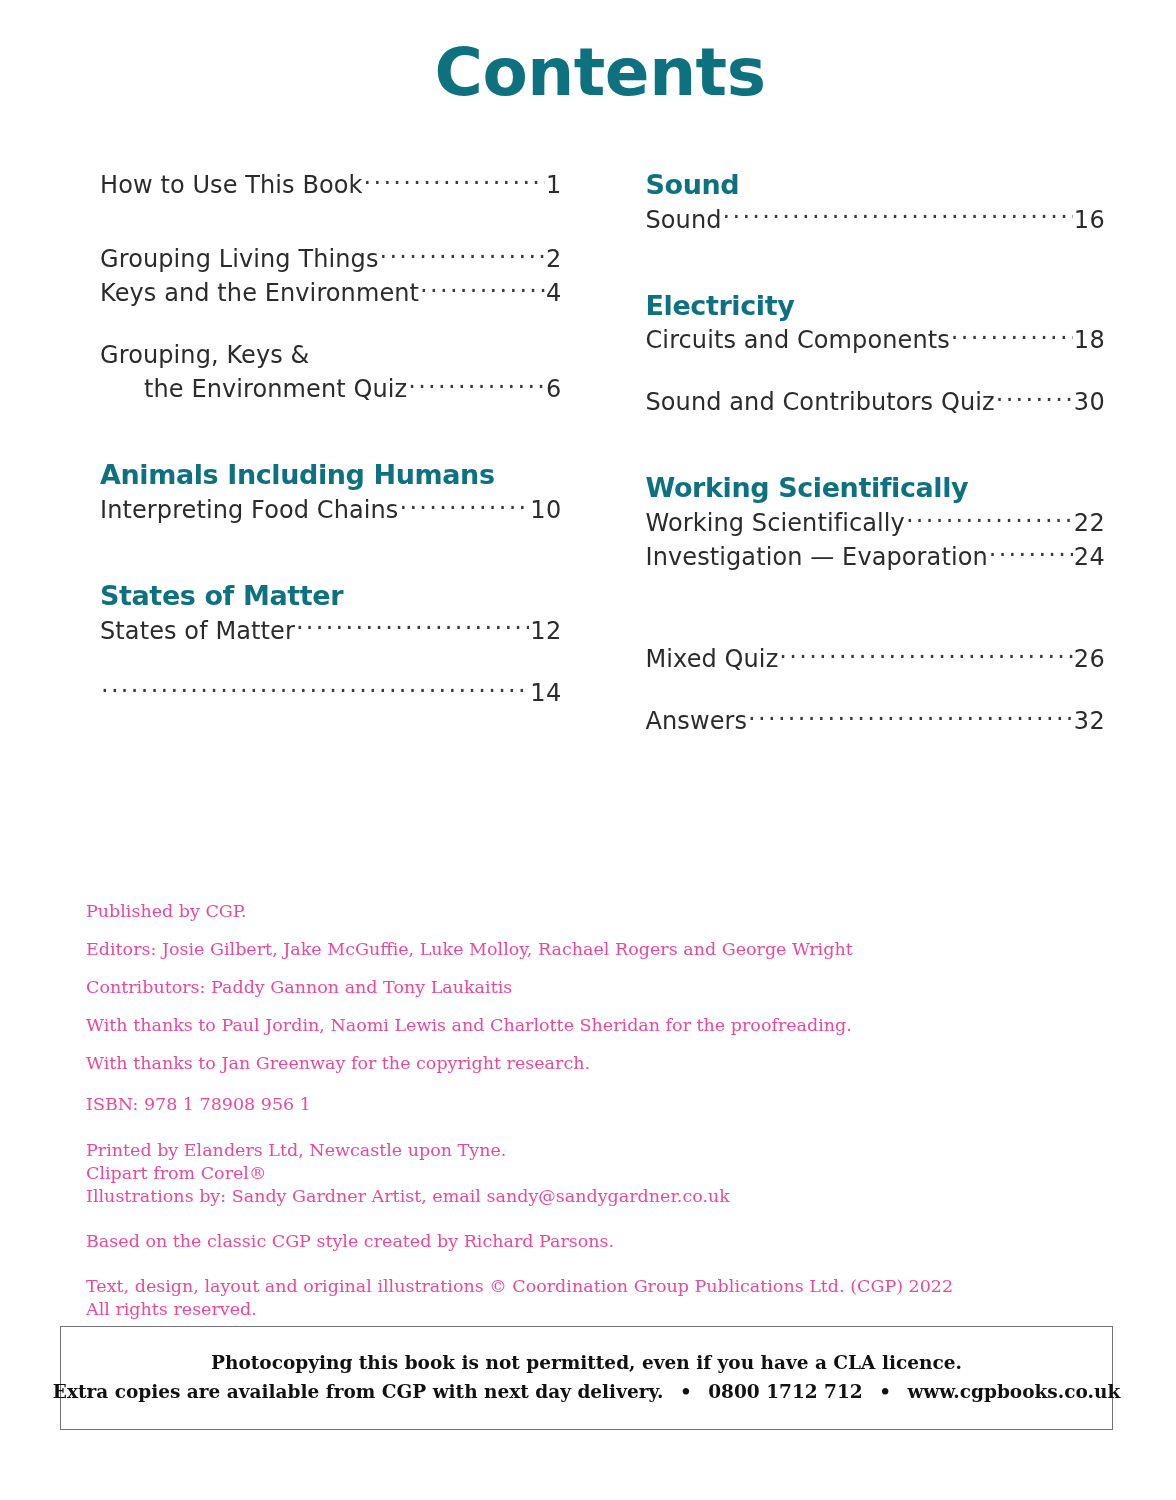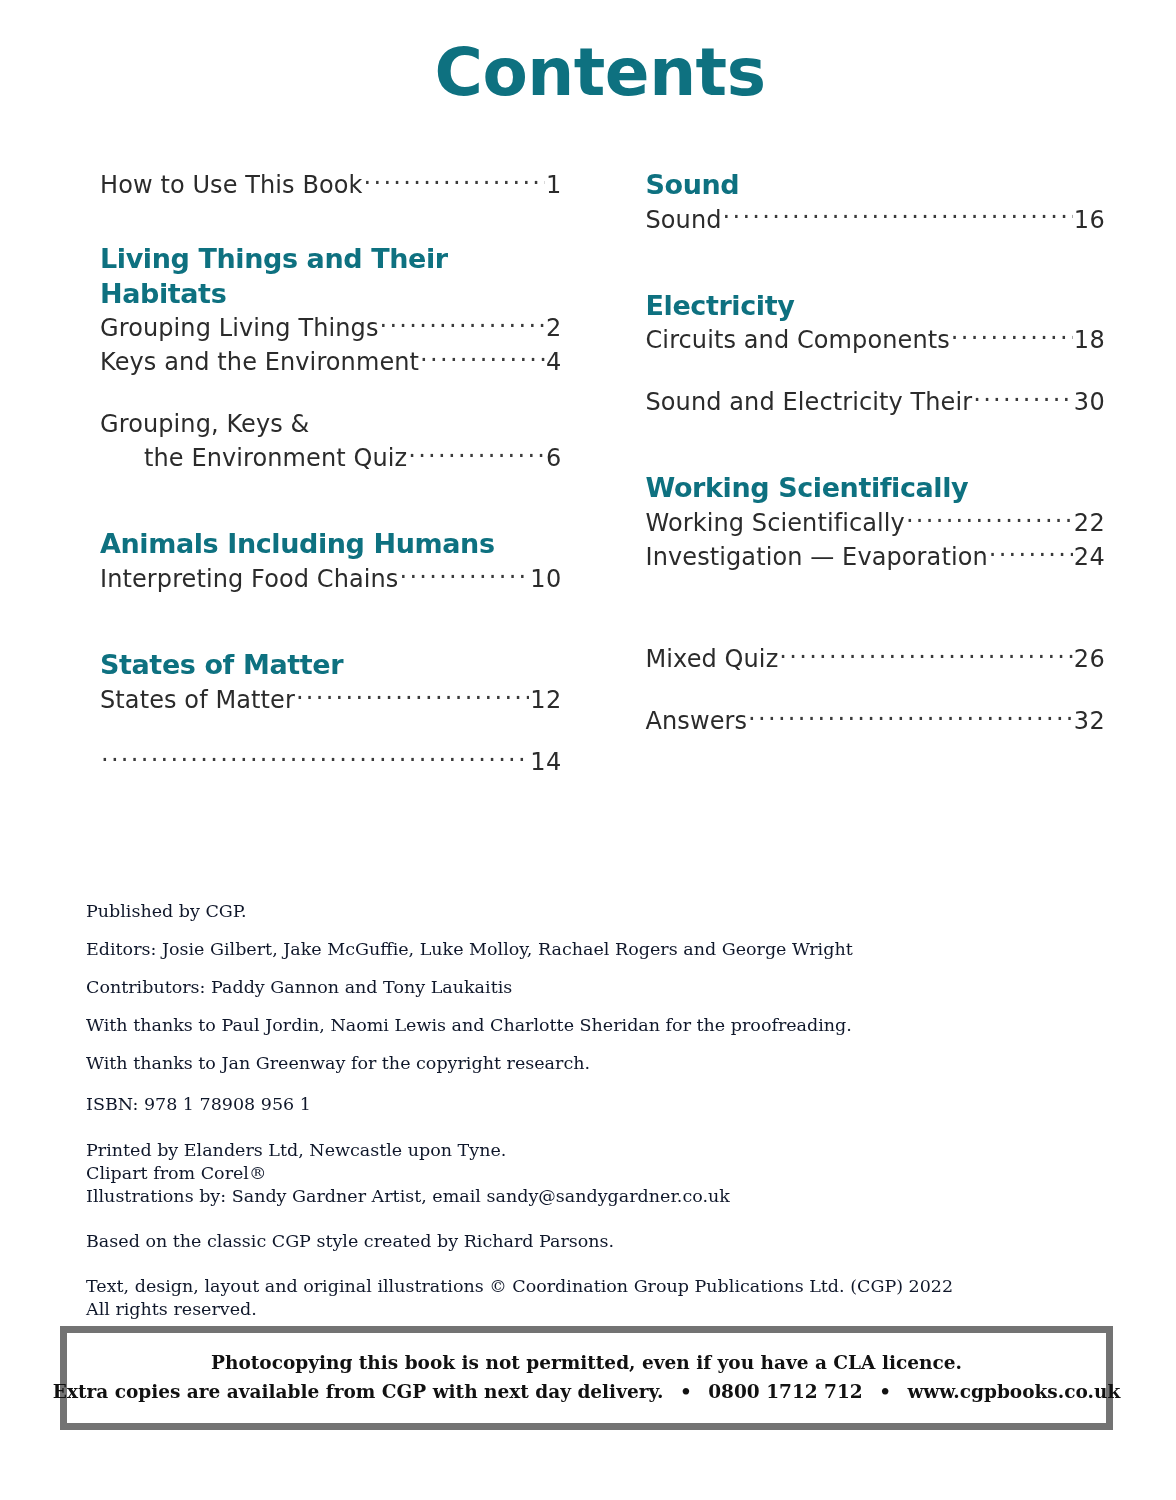--- a/index.html
+++ b/index.html
@@ -104,40 +104,40 @@
 
   
   .pubinfo {
     position: absolute;
     top: 900px;
     left: 86px;
     width: 1000px;
     font-family: "DejaVu Serif", serif;
     font-size: 17.5px;
     line-height: 1.32;
-    color: #0f172a;
+    color: #ec4899;
   }
   .pubinfo p {
     margin: 0 0 15px 0;
   }
   .pubinfo p.tight {
     margin-bottom: 0;
   }
   .pubinfo p.block {
     margin-bottom: 15px;
   }
 
   
   .notice-box {
     position: absolute;
     left: 60px;
     top: 1326px;
     width: 1053px;
     height: 104px;
-    border: 7px solid #737373;
+    border: 1px solid #737373;
     box-sizing: border-box;
     display: flex;
     flex-direction: column;
     align-items: center;
     justify-content: center;
   }
   .notice-line {
     font-family: "DejaVu Serif", serif;
     font-weight: bold;
     font-size: 18.5px;
@@ -160,21 +160,20 @@
   <div class="toc-col left">
 
     <div class="entry">
       <span class="etitle">How to Use This Book</span>
       <span class="leader"></span>
       <span class="pnum">1</span>
     </div>
 
     <div class="gap-lg"></div>
 
-    <div class="section-head">Living Things and Their Habitats</div>
 
     <div class="entry">
       <span class="etitle">Grouping Living Things</span>
       <span class="leader"></span>
       <span class="pnum">2</span>
     </div>
 
     <div class="entry">
       <span class="etitle">Keys and the Environment</span>
       <span class="leader"></span>
@@ -241,21 +240,21 @@
 
     <div class="entry">
       <span class="etitle">Circuits and Components</span>
       <span class="leader"></span>
       <span class="pnum">18</span>
     </div>
 
     <div class="gap-md"></div>
 
     <div class="entry">
-      <span class="etitle">Sound and Electricity Their</span>
+      <span class="etitle">Sound and Contributors Quiz</span>
       <span class="leader"></span>
       <span class="pnum">30</span>
     </div>
 
     <div class="gap-xl"></div>
 
     <div class="section-head">Working Scientifically</div>
 
     <div class="entry">
       <span class="etitle">Working Scientifically</span>

